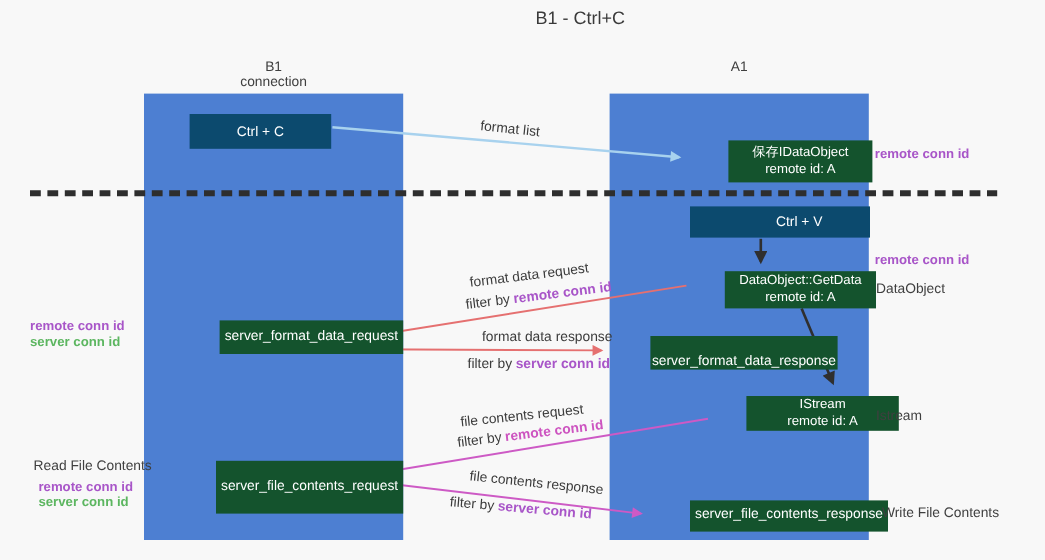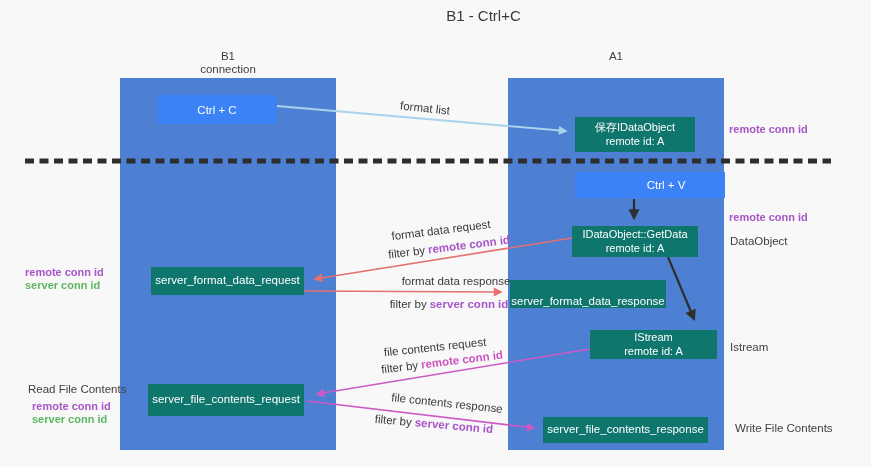--- a/index.html
+++ b/index.html
@@ -12,22 +12,22 @@
     font-size:15px;line-height:17px;color:#3a3a3a;padding-left:48px;}
   .col-header{position:absolute;text-align:center;font-size:11.5px;line-height:13px;color:#3f3f3f;}
   .col-header.left{left:120px;top:50px;width:216px;}
   .col-header.right{left:508px;top:50px;width:216px;}
   .lifeline{position:absolute;top:78px;width:216px;height:372px;background:#4d7fd2;}
   .lifeline.left{left:120px;}
   .lifeline.right{left:508px;}
   .arrow-layer{position:absolute;left:0;top:0;pointer-events:none;}
   .box{position:absolute;display:flex;flex-direction:column;align-items:center;
     justify-content:center;color:#fff;text-align:center;}
-  .box.green{background:#3b82f6;font-size:11.5px;}
-  .box.orange{background:#0f766e;font-size:11px;line-height:13.5px;}
+  .box.green{background:#0c4a6e;font-size:11.5px;}
+  .box.orange{background:#14532d;font-size:11px;line-height:13.5px;margin-left:32px;}
   .box.wide{font-size:11.5px;}
   .lbl{position:absolute;font-size:11.5px;white-space:nowrap;color:#3b3b3b;}
   .lbl.center{transform:translate(-50%,-50%);padding-left:36px;}
   .rot-n7{transform:translate(-50%,-50%) rotate(-7deg);}
   .rot-n6{transform:translate(-50%,-50%) rotate(-6deg);}
   .rot-p6{transform:translate(-50%,-50%) rotate(6deg);}
   .rot-p5{transform:translate(-50%,-50%) rotate(5deg);}
   .purple{color:#a855c8;font-weight:bold;}
   .pink{color:#cd54c0;font-weight:bold;}
   .green-txt{color:#5cb660;font-weight:bold;}
@@ -95,38 +95,38 @@
   <div class="box orange" style="left:575px;top:117px;width:120px;height:35px;">
     <span>保存IDataObject</span>
     <span>remote id: A</span>
   </div>
 
   <div class="box green" style="left:575px;top:172px;width:118px;height:26px;padding-left:32px;">
     <span>Ctrl + V</span>
   </div>
 
   <div class="box orange" style="left:572px;top:226px;width:126px;height:31px;">
-    <span>IDataObject::GetData</span>
+    <span>DataObject::GetData</span>
     <span>remote id: A</span>
   </div>
 
   <div class="box orange wide" style="left:151px;top:267px;width:153px;height:28px;">
     <span>server_format_data_request</span>
   </div>
 
   <div class="box orange wide" style="left:510px;top:280px;width:156px;height:28px;justify-content:flex-end;">
     <span>server_format_data_response</span>
   </div>
 
   <div class="box orange" style="left:590px;top:330px;width:127px;height:29px;">
     <span>IStream</span>
     <span>remote id: A</span>
   </div>
 
-  <div class="box orange wide" style="left:148px;top:384px;width:156px;height:32px;">
+  <div class="box orange wide" style="left:148px;top:384px;width:156px;height:44px;">
     <span>server_file_contents_request</span>
   </div>
 
   <div class="box orange wide" style="left:543px;top:417px;width:165px;height:26px;">
     <span>server_file_contents_response</span>
   </div>
 
   <div class="lbl rot-p6" style="left:425px;top:108px;">format list</div>
 
   <div class="lbl rot-n7" style="left:441px;top:230px;">format data request</div>

